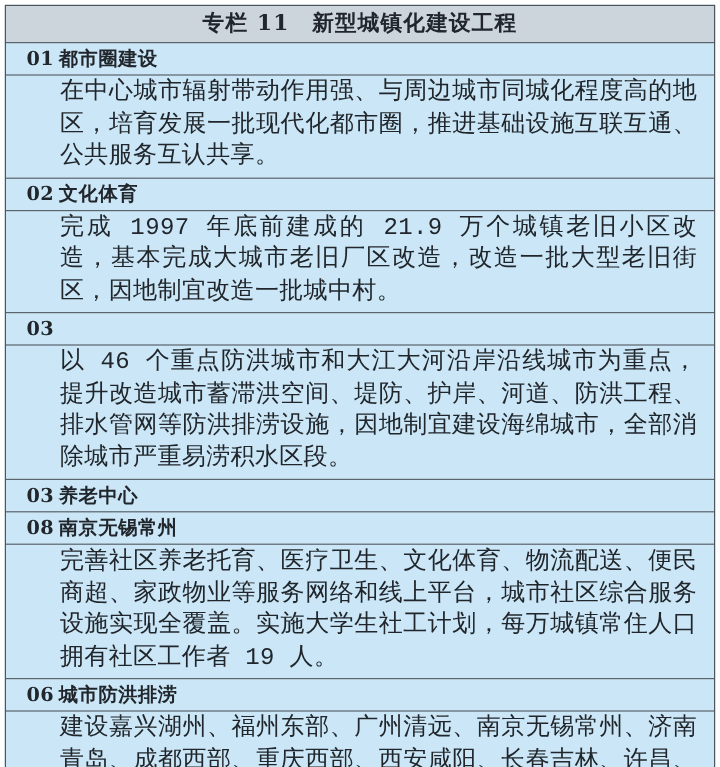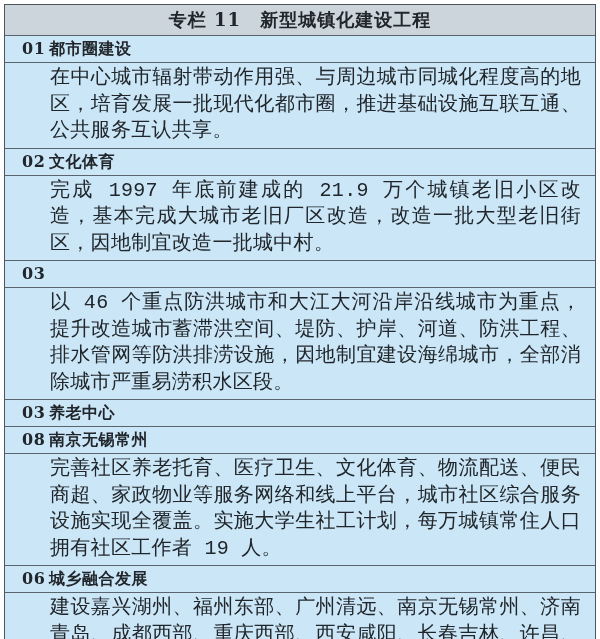--- a/index.html
+++ b/index.html
@@ -97,17 +97,17 @@
     <div class="sec-head">
       <span class="sec-num">08</span>
       <span class="sec-title">南京无锡常州</span>
     </div>
     <div class="sec-body">完善社区养老托育、医疗卫生、文化体育、物流配送、便民商超、家政物业等服务网络和线上平台，城市社区综合服务设施实现全覆盖。实施大学生社工计划，每万城镇常住人口拥有社区工作者 19 人。</div>
   </div>
 
   <div class="section">
     <div class="sec-head">
       <span class="sec-num">06</span>
-      <span class="sec-title">城乡融合发展</span>
+      <span class="sec-title">城市防洪排涝</span>
     </div>
     <div class="sec-body">建设嘉兴湖州、福州东部、广州清远、南京无锡常州、济南青岛、成都西部、重庆西部、西安咸阳、长春吉林、许昌、鹰潭等国家城乡融合发展试验区，加强改革授权和政策集成。</div>
   </div>
 </div>
 
 </body></html>

